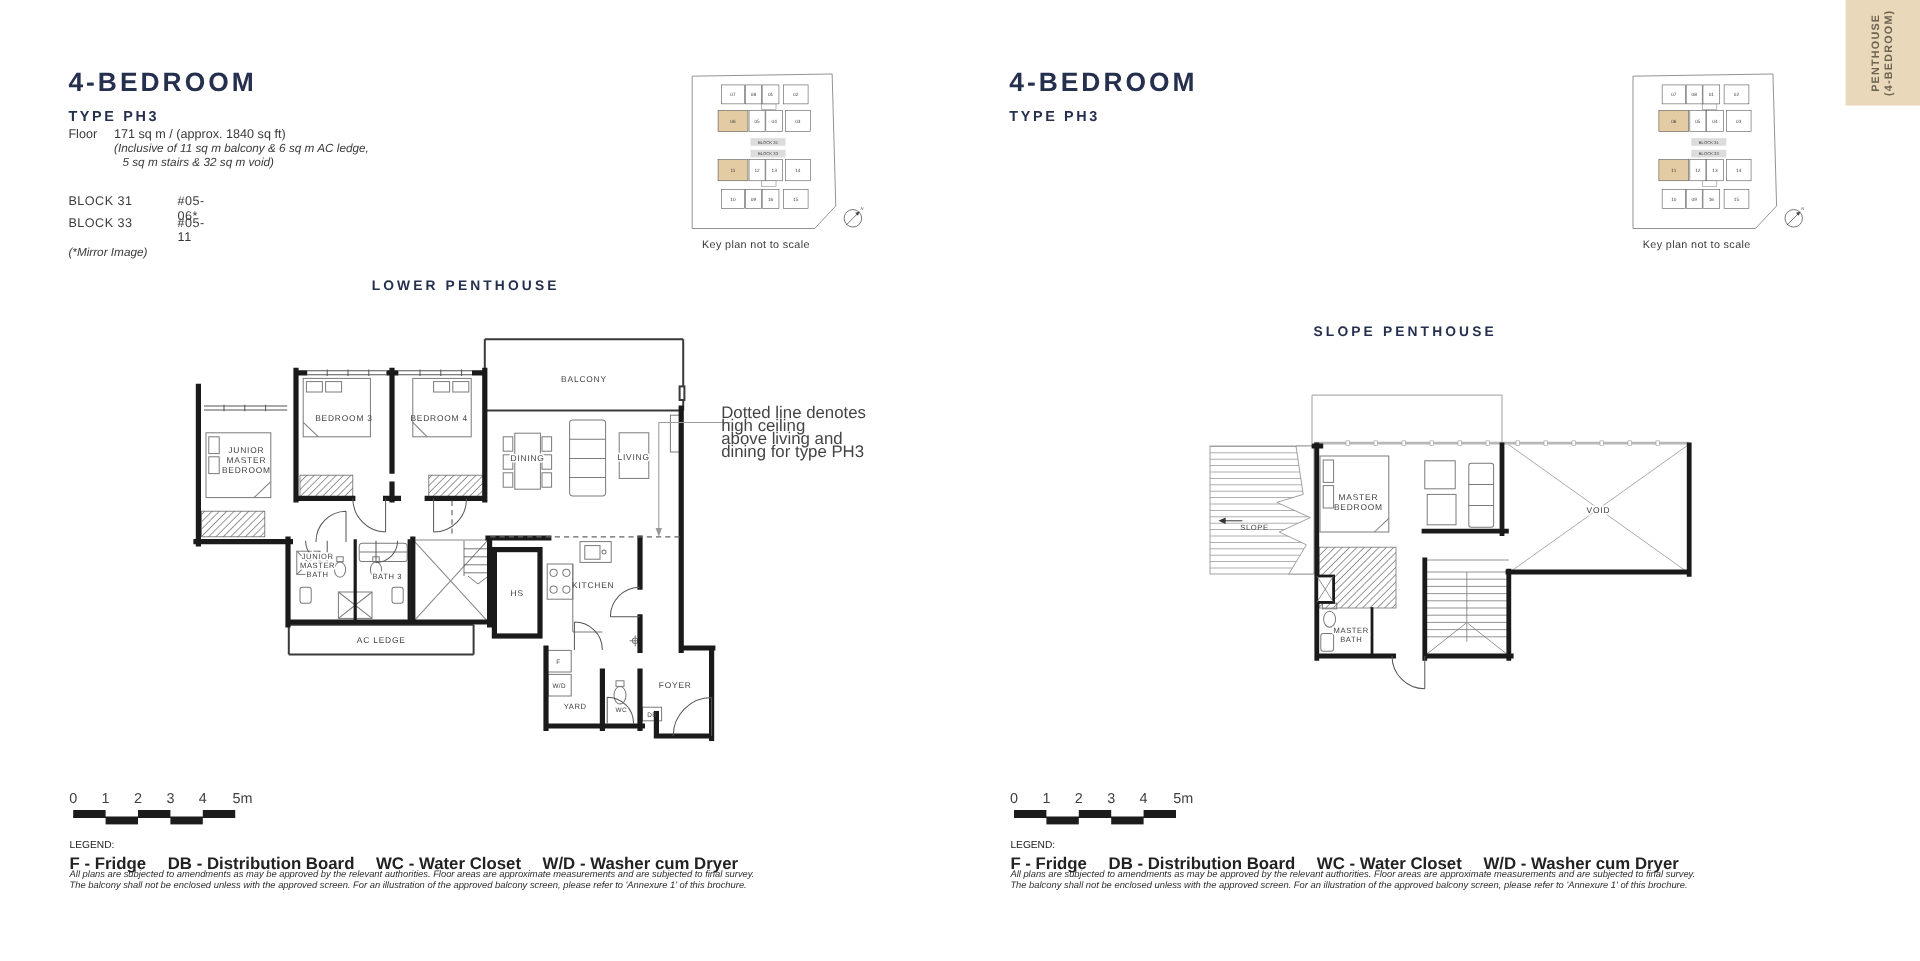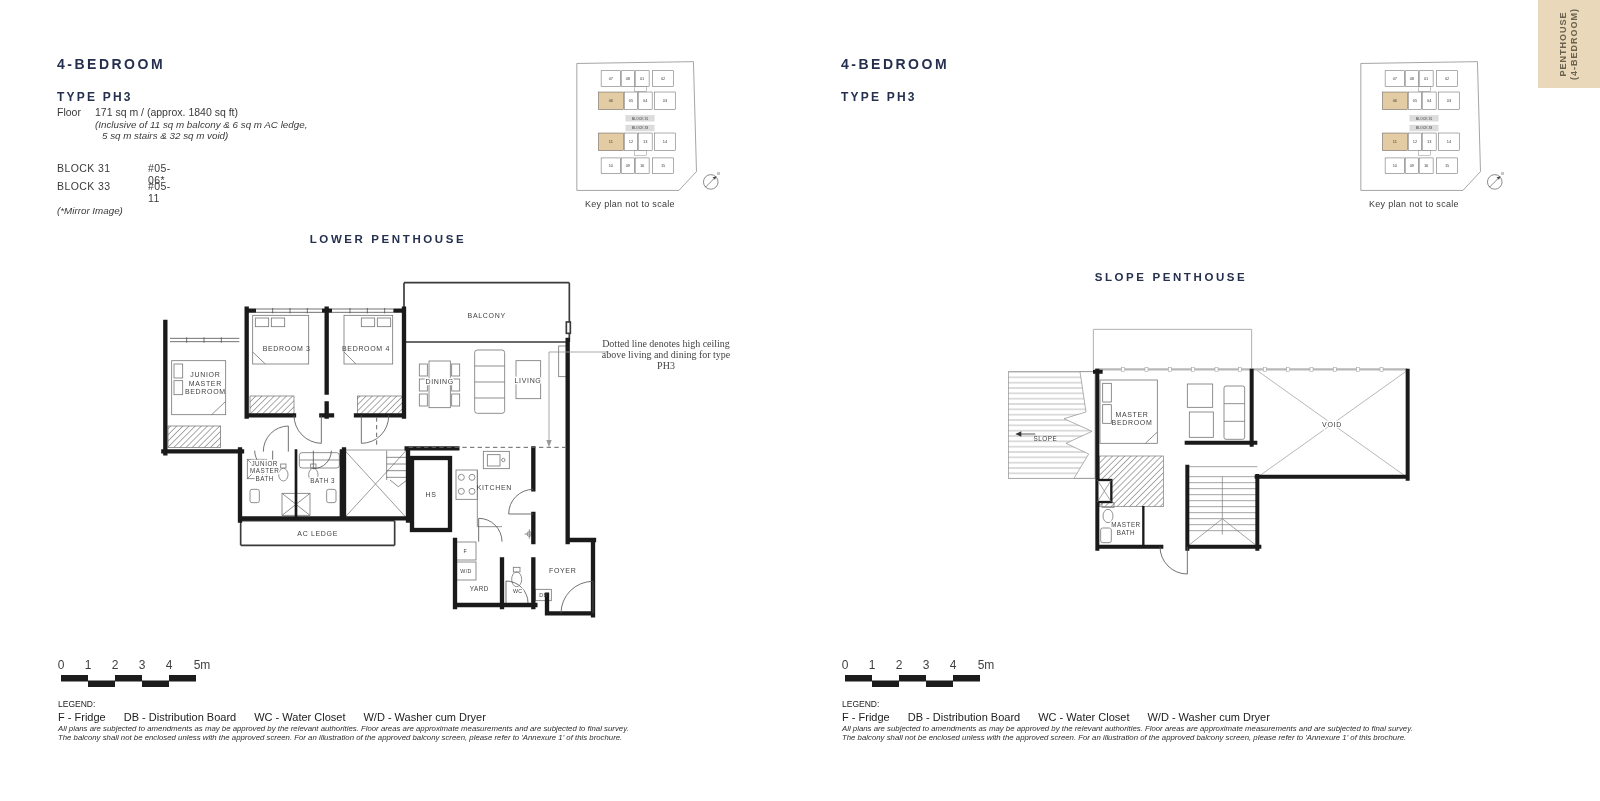--- a/index.html
+++ b/index.html
@@ -1,28 +1,28 @@
 <!DOCTYPE html>
 <html><head>
 <meta charset="utf-8">
 <style>
   html,body{margin:0;padding:0;background:#fff;}
   .page{position:relative;width:1600px;height:801px;background:#fff;overflow:hidden;
         font-family:"Liberation Sans",sans-serif;color:#333;}
   .abs{position:absolute;}
-  .h1{font-size:14px;letter-spacing:2.5px;color:#252f4e;font-weight:600;}
+  .h1{font-size:22px;letter-spacing:2.5px;color:#252f4e;font-weight:600;}
   .h2{font-size:12px;letter-spacing:2.2px;color:#252f4e;font-weight:600;}
   .bodytxt{font-size:10.5px;color:#3a3a3a;}
   .ital{font-style:italic;font-size:9.8px;color:#3a3a3a;}
   .blockrow{font-size:10.5px;color:#3a3a3a;letter-spacing:0.4px;}
   .plan-title{font-size:11.5px;letter-spacing:2.6px;color:#252f4e;font-weight:700;text-align:center;}
   .kp-caption{font-size:9px;color:#3a3a3a;letter-spacing:0.3px;margin-left:20px;}
-  .annotation{font-size:10px;line-height:11px;color:#444;text-align:center;font-family:Liberation Serif, serif;}
+  .annotation{font-size:14px;line-height:11px;color:#444;}
   .legend-title{font-size:8.5px;color:#222;}
-  .legend-items{font-size:11px;font-weight:400;color:#222;display:flex;gap:18px;align-items:flex-end;}
+  .legend-items{font-size:14px;font-weight:700;color:#222;display:flex;gap:18px;align-items:flex-end;}
   .disclaimer{font-size:7.8px;color:#2e2e2e;font-style:italic;}
   .tab{position:absolute;right:0;top:0;width:62px;height:88px;background:#e9d9ba;
        display:flex;align-items:center;justify-content:center;}
   .tab-inner{transform:rotate(-90deg);white-space:nowrap;text-align:center;
        font-size:9px;line-height:11px;letter-spacing:1px;color:#6b6250;font-weight:700;}
   svg text{font-family:"Liberation Sans",sans-serif;fill:#3f3f3f;}
   .lbl{font-size:21px;letter-spacing:2px;}
   .lbl-s{font-size:19px;letter-spacing:1.5px;}
   .lbl-xs{font-size:16px;letter-spacing:1px;}
   .halo{paint-order:stroke;stroke:#fff;stroke-width:8px;}

